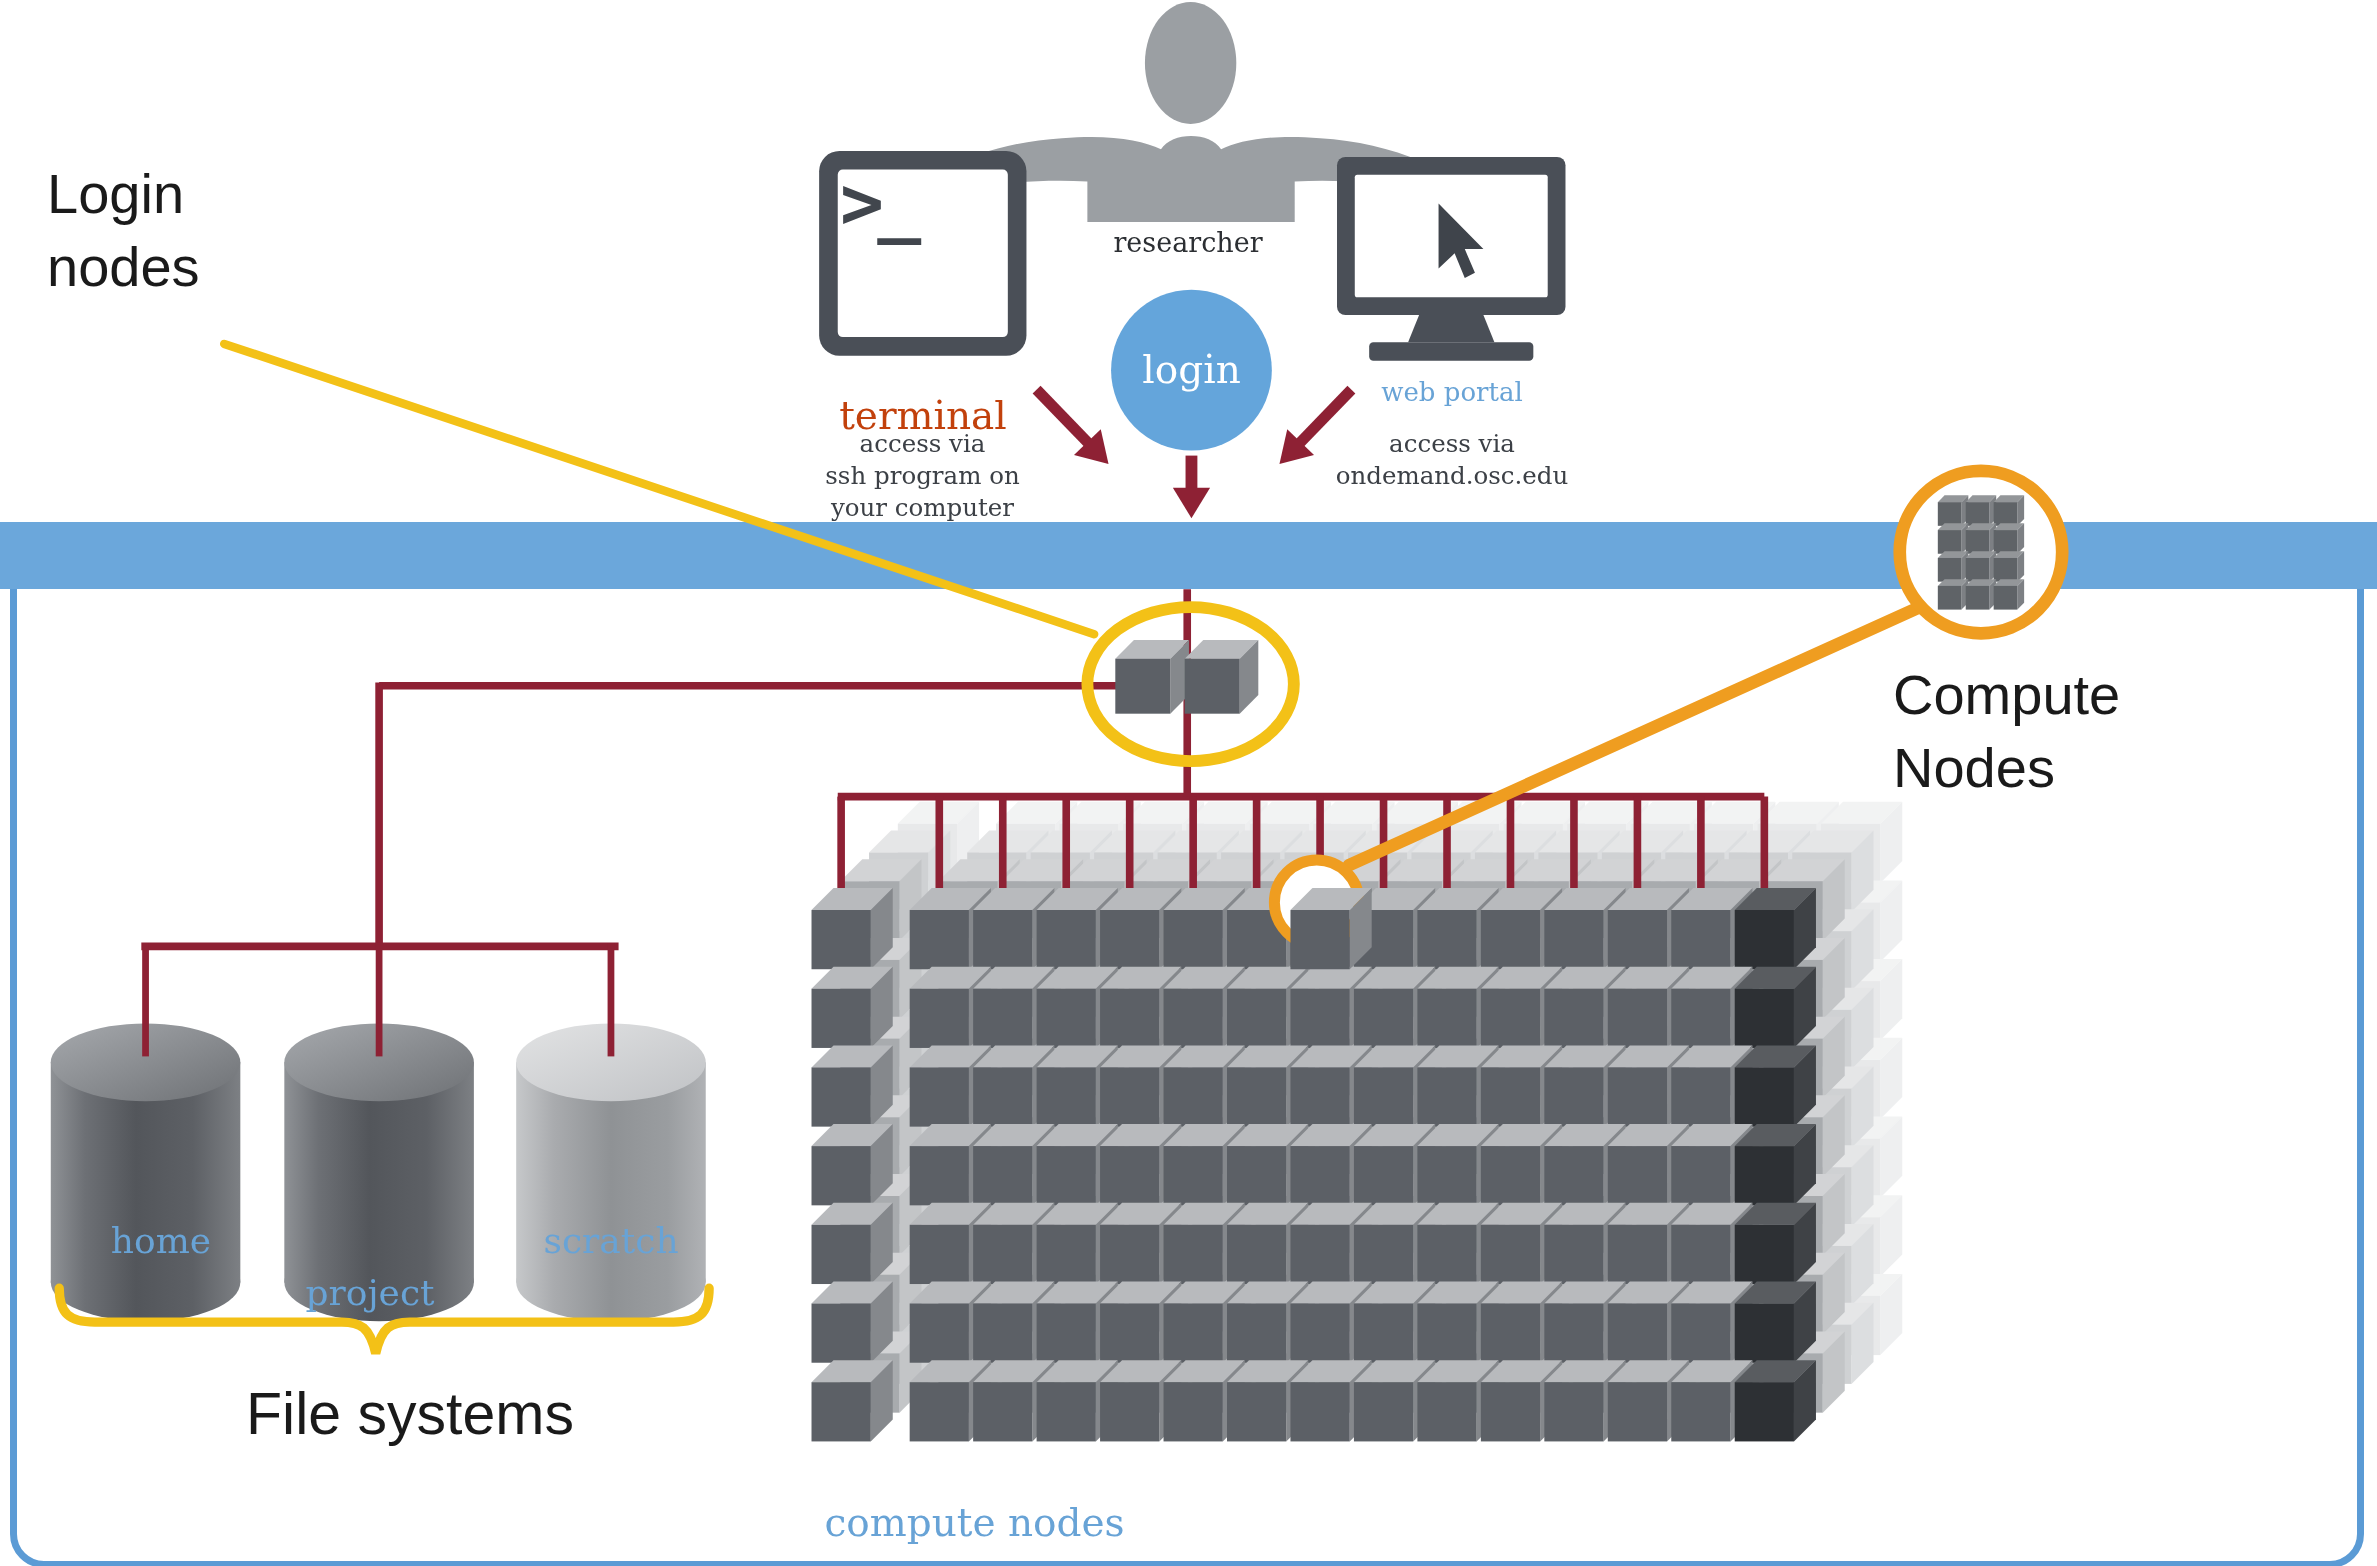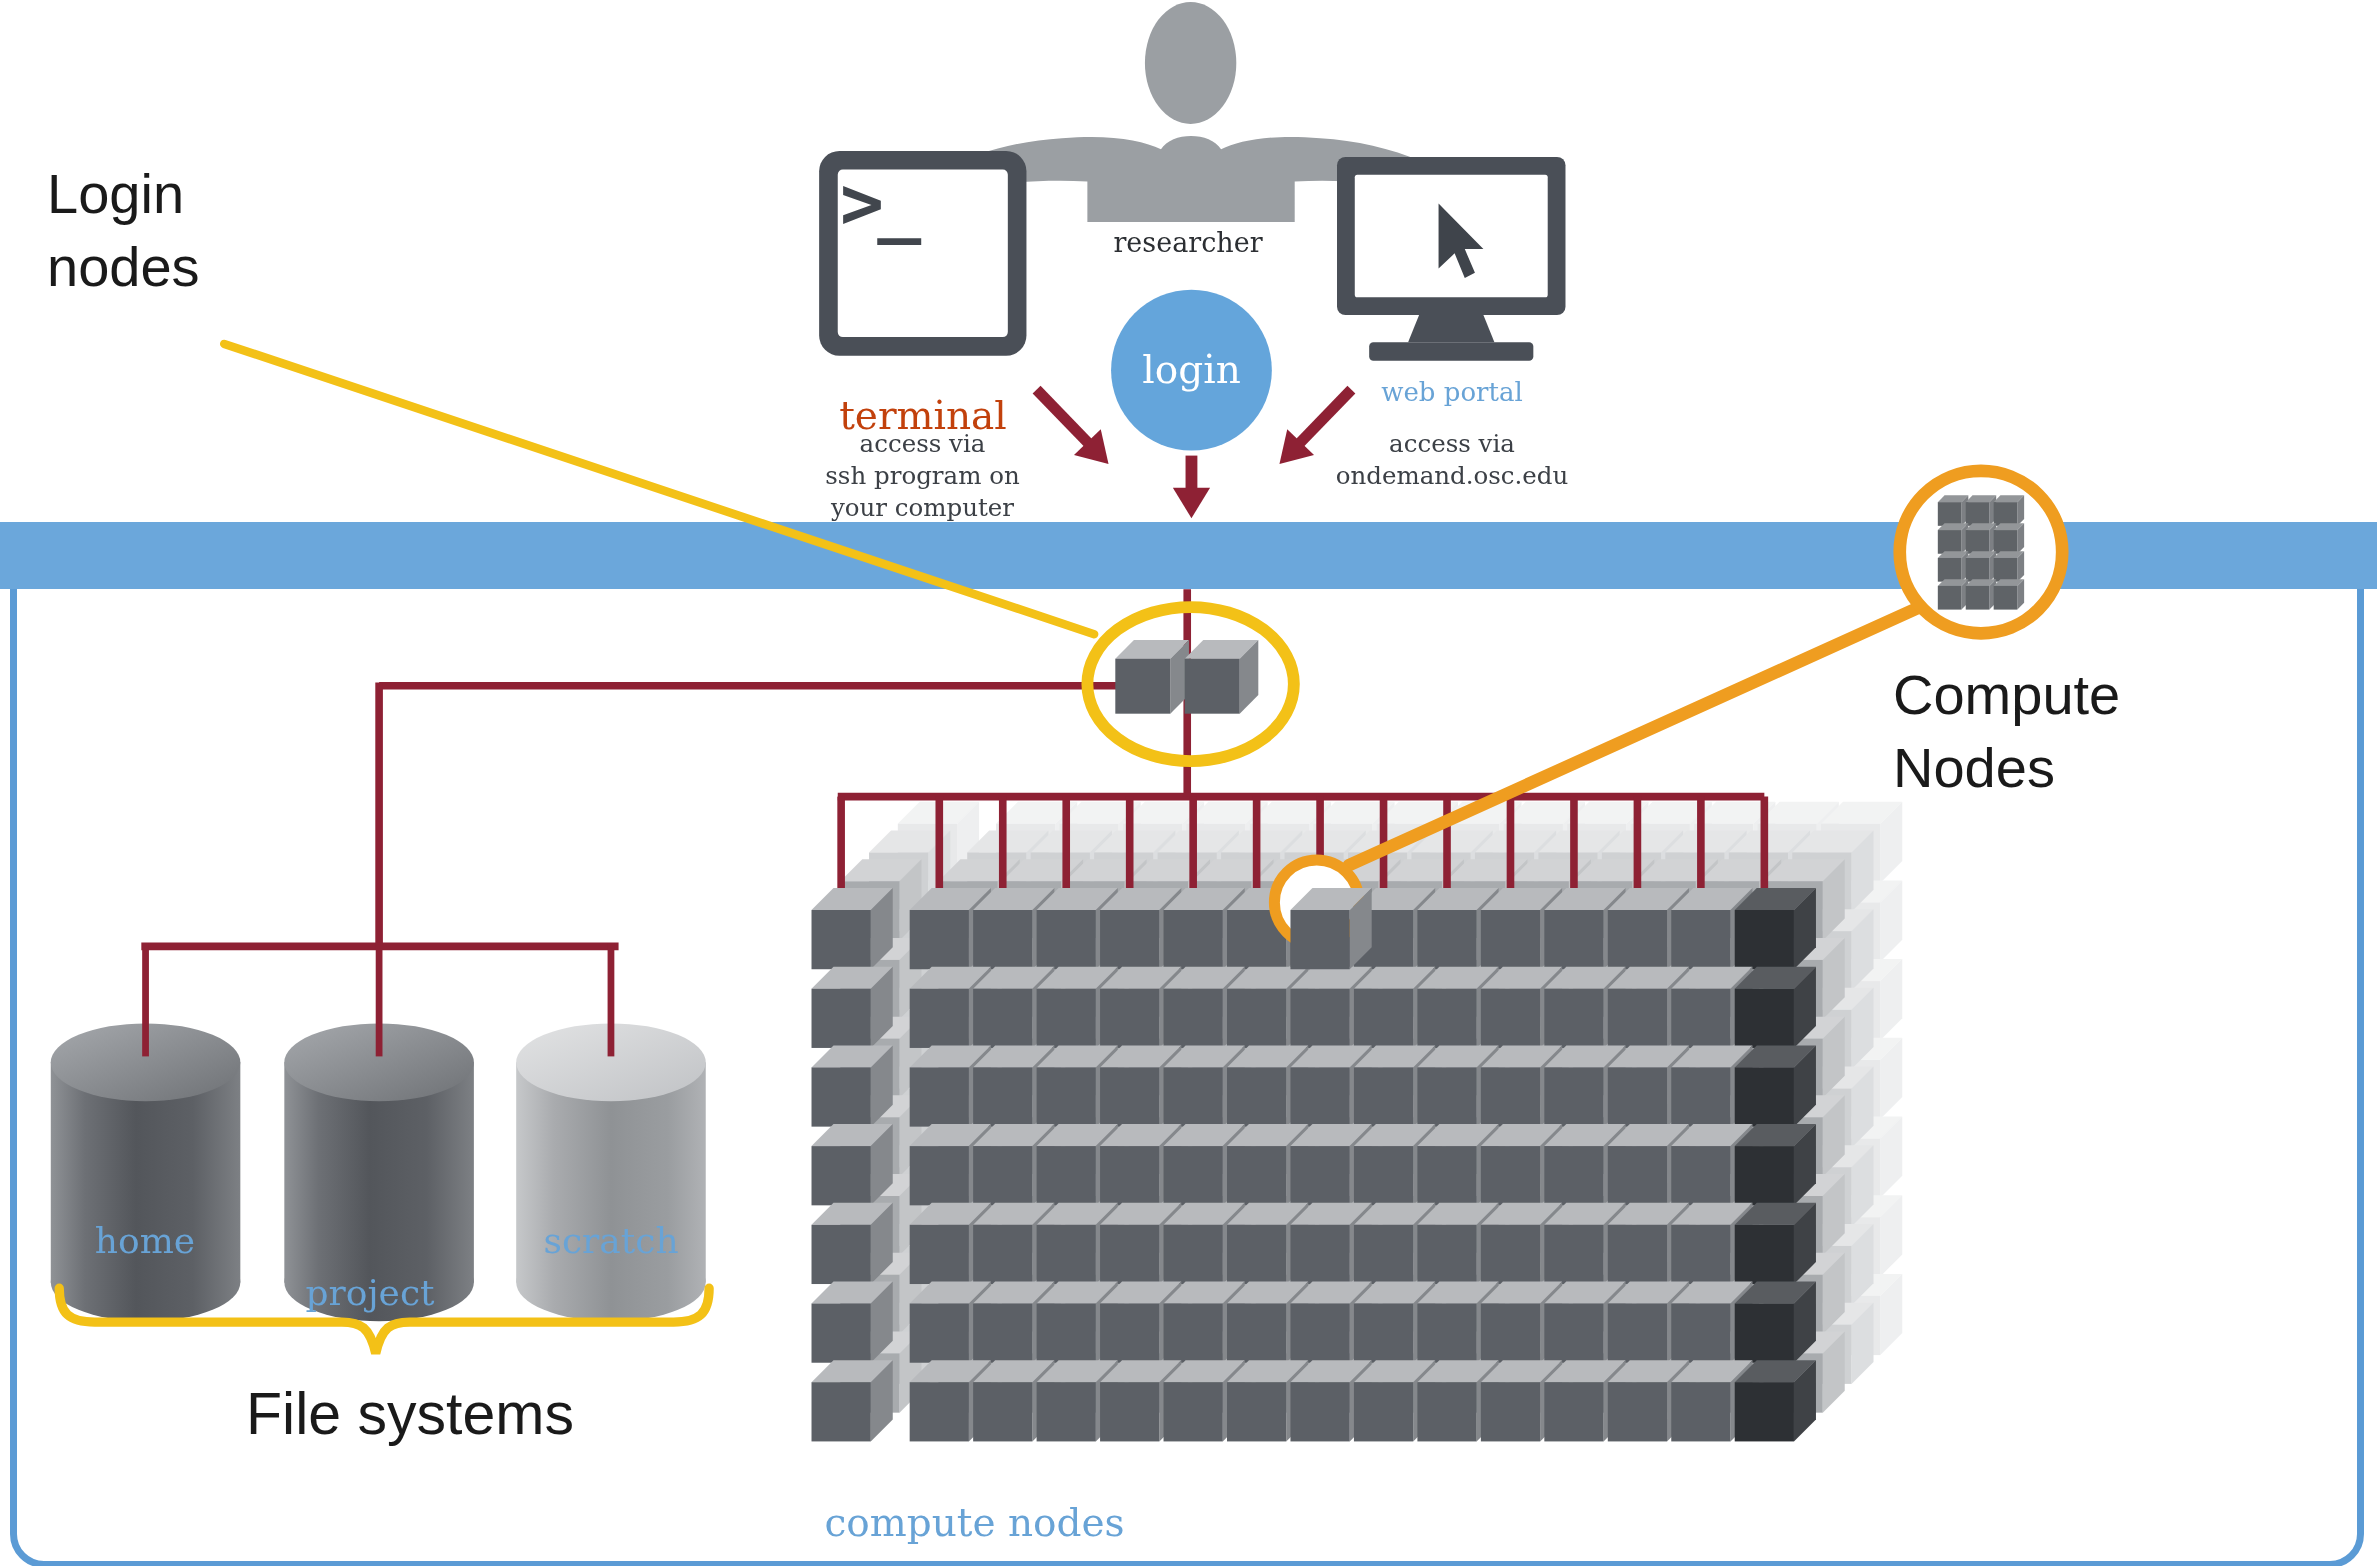--- a/index.html
+++ b/index.html
@@ -1475,21 +1475,21 @@
 
   <div class="txt prompt" style="left:840px;top:166px;">&gt;_</div>
 
   <div class="txt slab blue-slab center" style="left: 1325px; top: 377px; width: 254px; font-size: 26px; color: rgb(104, 163, 214);">web portal</div>
 
   <div class="txt slab caption" style="left:1291px;top:428px;width:322px;">access via
 ondemand.osc.edu</div>
 
   <div class="txt slab center" style="left:1107px;top:347px;width:169px;font-size:39px;color:#ffffff;">login</div>
 
-  <div class="txt slab blue-slab center" style="left: 52px; top: 1220px; width: 186px; font-size: 36px; color: rgb(104, 163, 214);">home</div>
+  <div class="txt slab blue-slab center" style="left: 52px; top: 1220px; width: 186px; font-size: 36px; color: rgb(104, 163, 214); padding-left: 16px;">home</div>
 
   <div class="txt slab blue-slab center" style="left: 286px; top: 1272px; width: 168px; font-size: 36px; color: rgb(104, 163, 214);">project</div>
 
   <div class="txt slab blue-slab center" style="left: 518px; top: 1220px; width: 186px; font-size: 36px; color: rgb(104, 163, 214);">scratch</div>
 
   <div class="txt slab blue-slab center" style="left: 801px; top: 1500px; width: 347px; font-size: 39px; color: rgb(104, 163, 214);">compute nodes</div>
 </div>
 
 
 </body></html>

